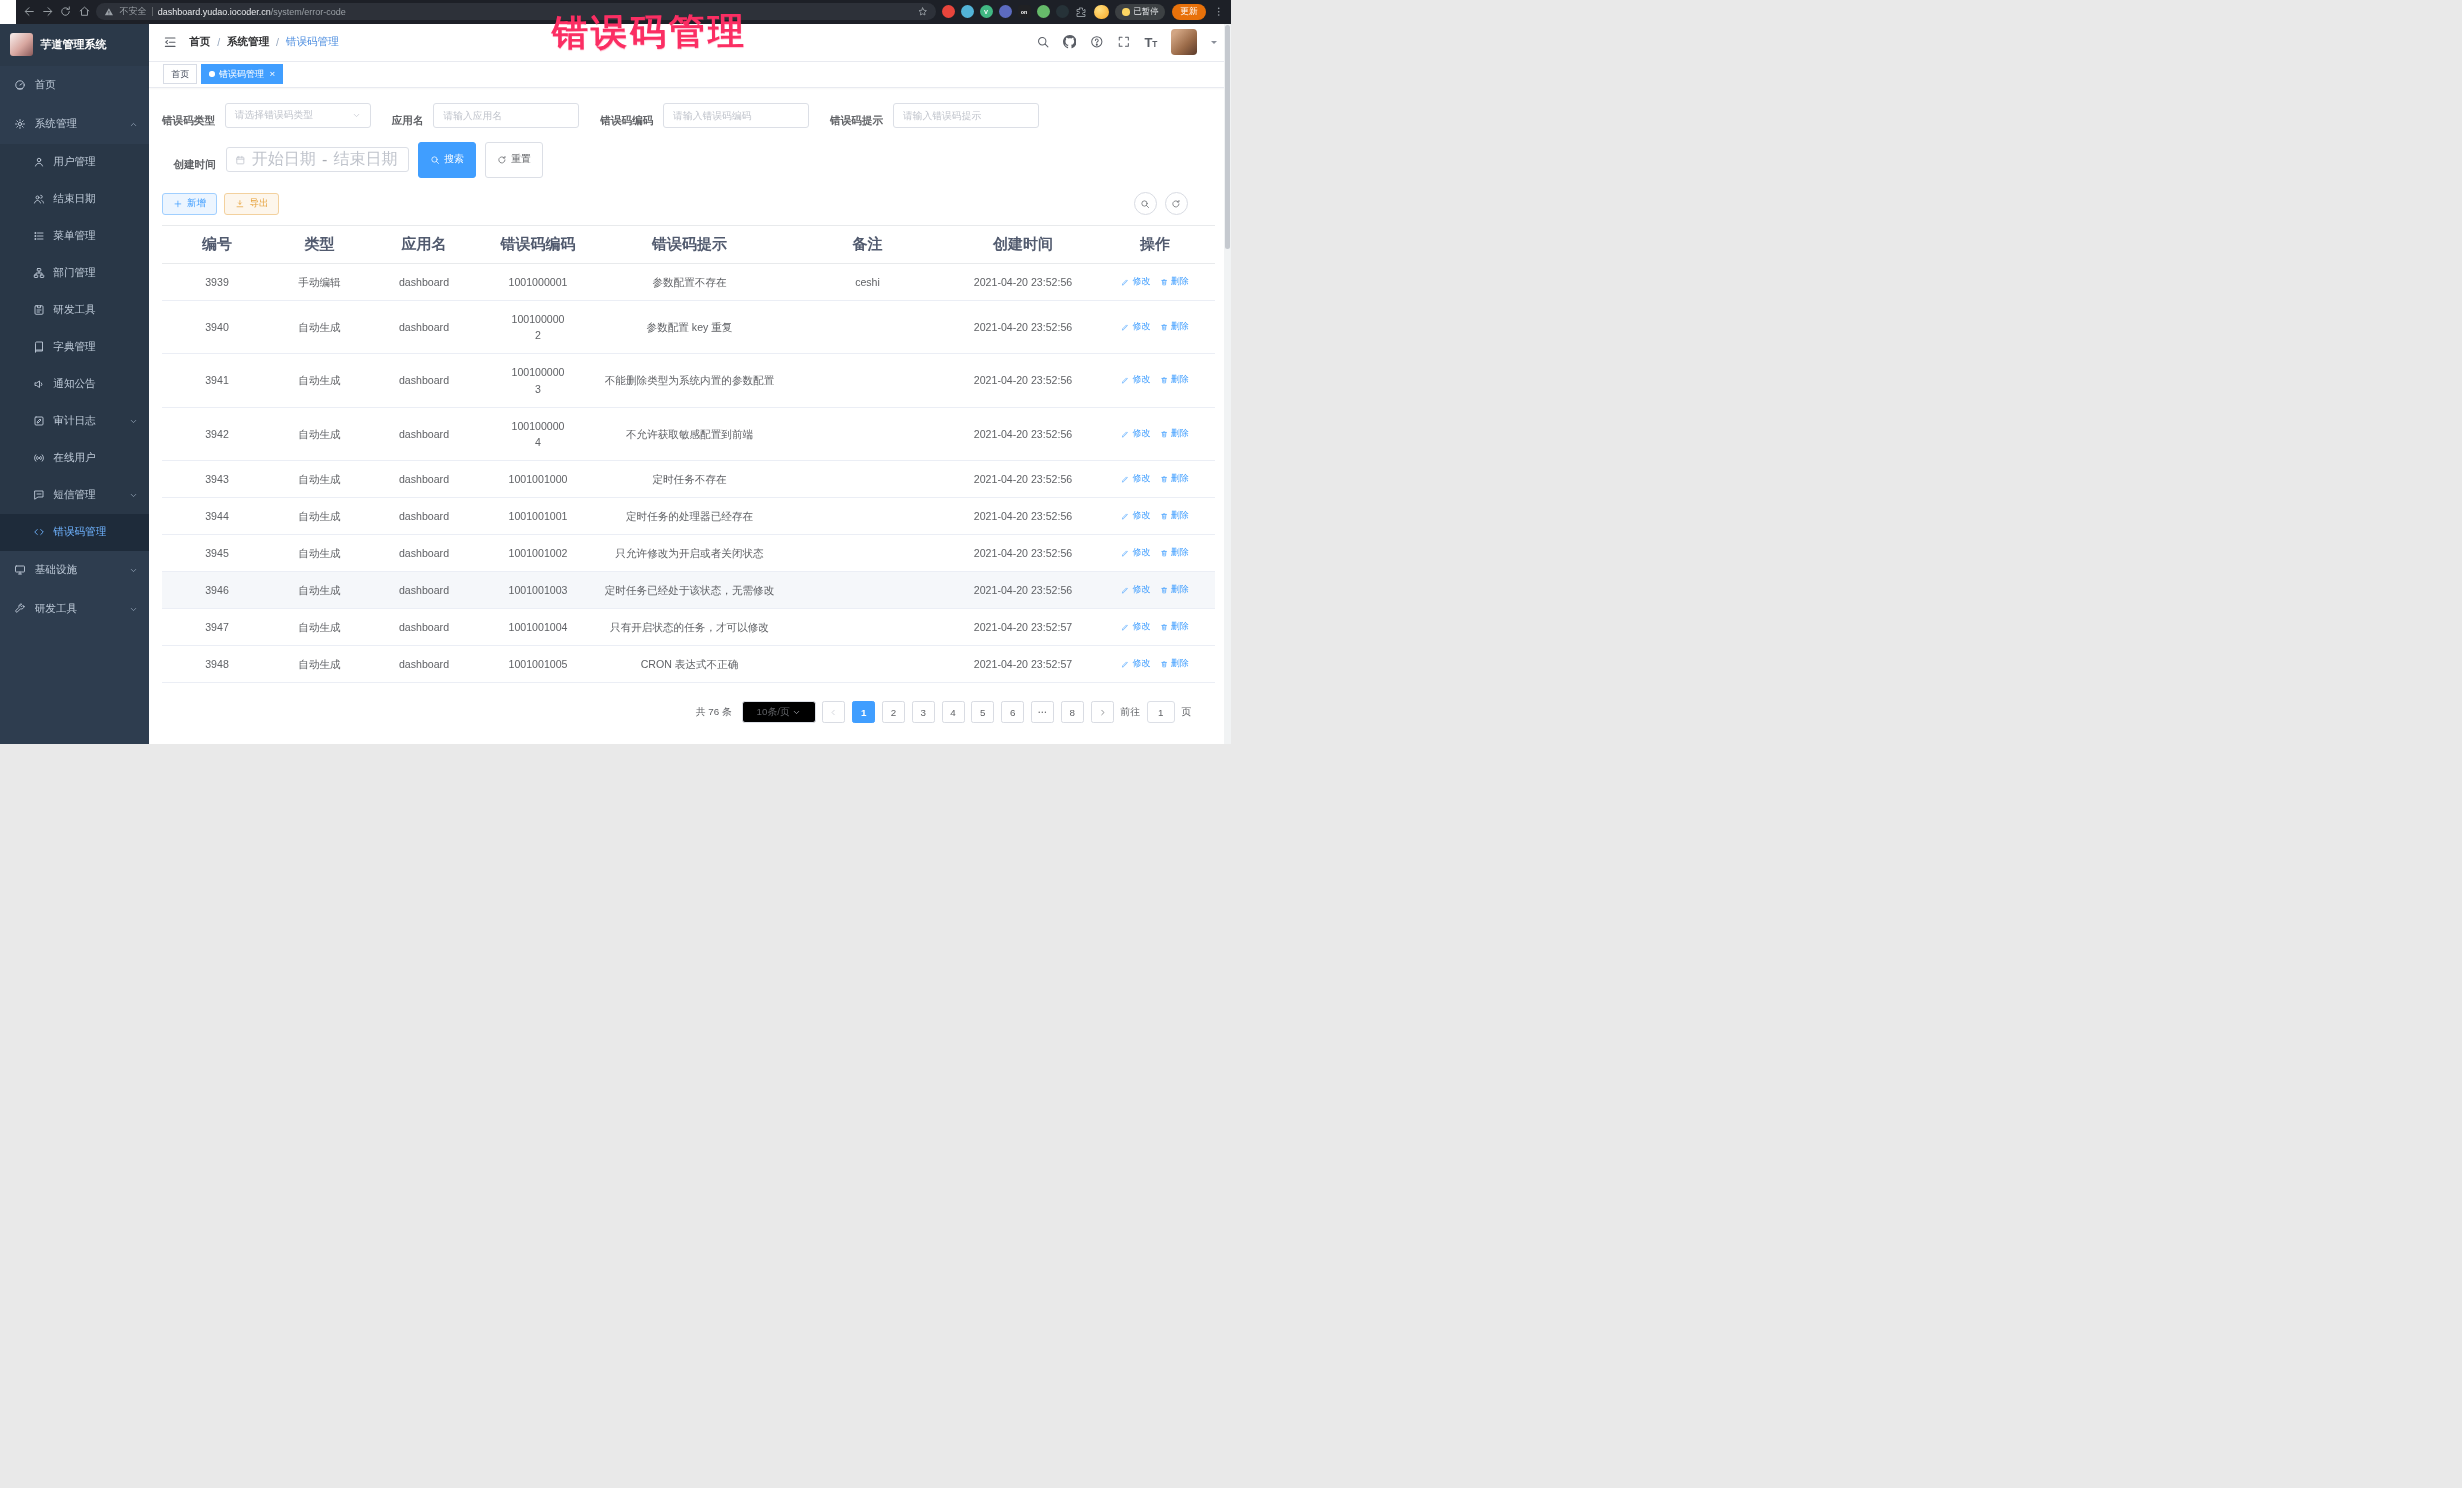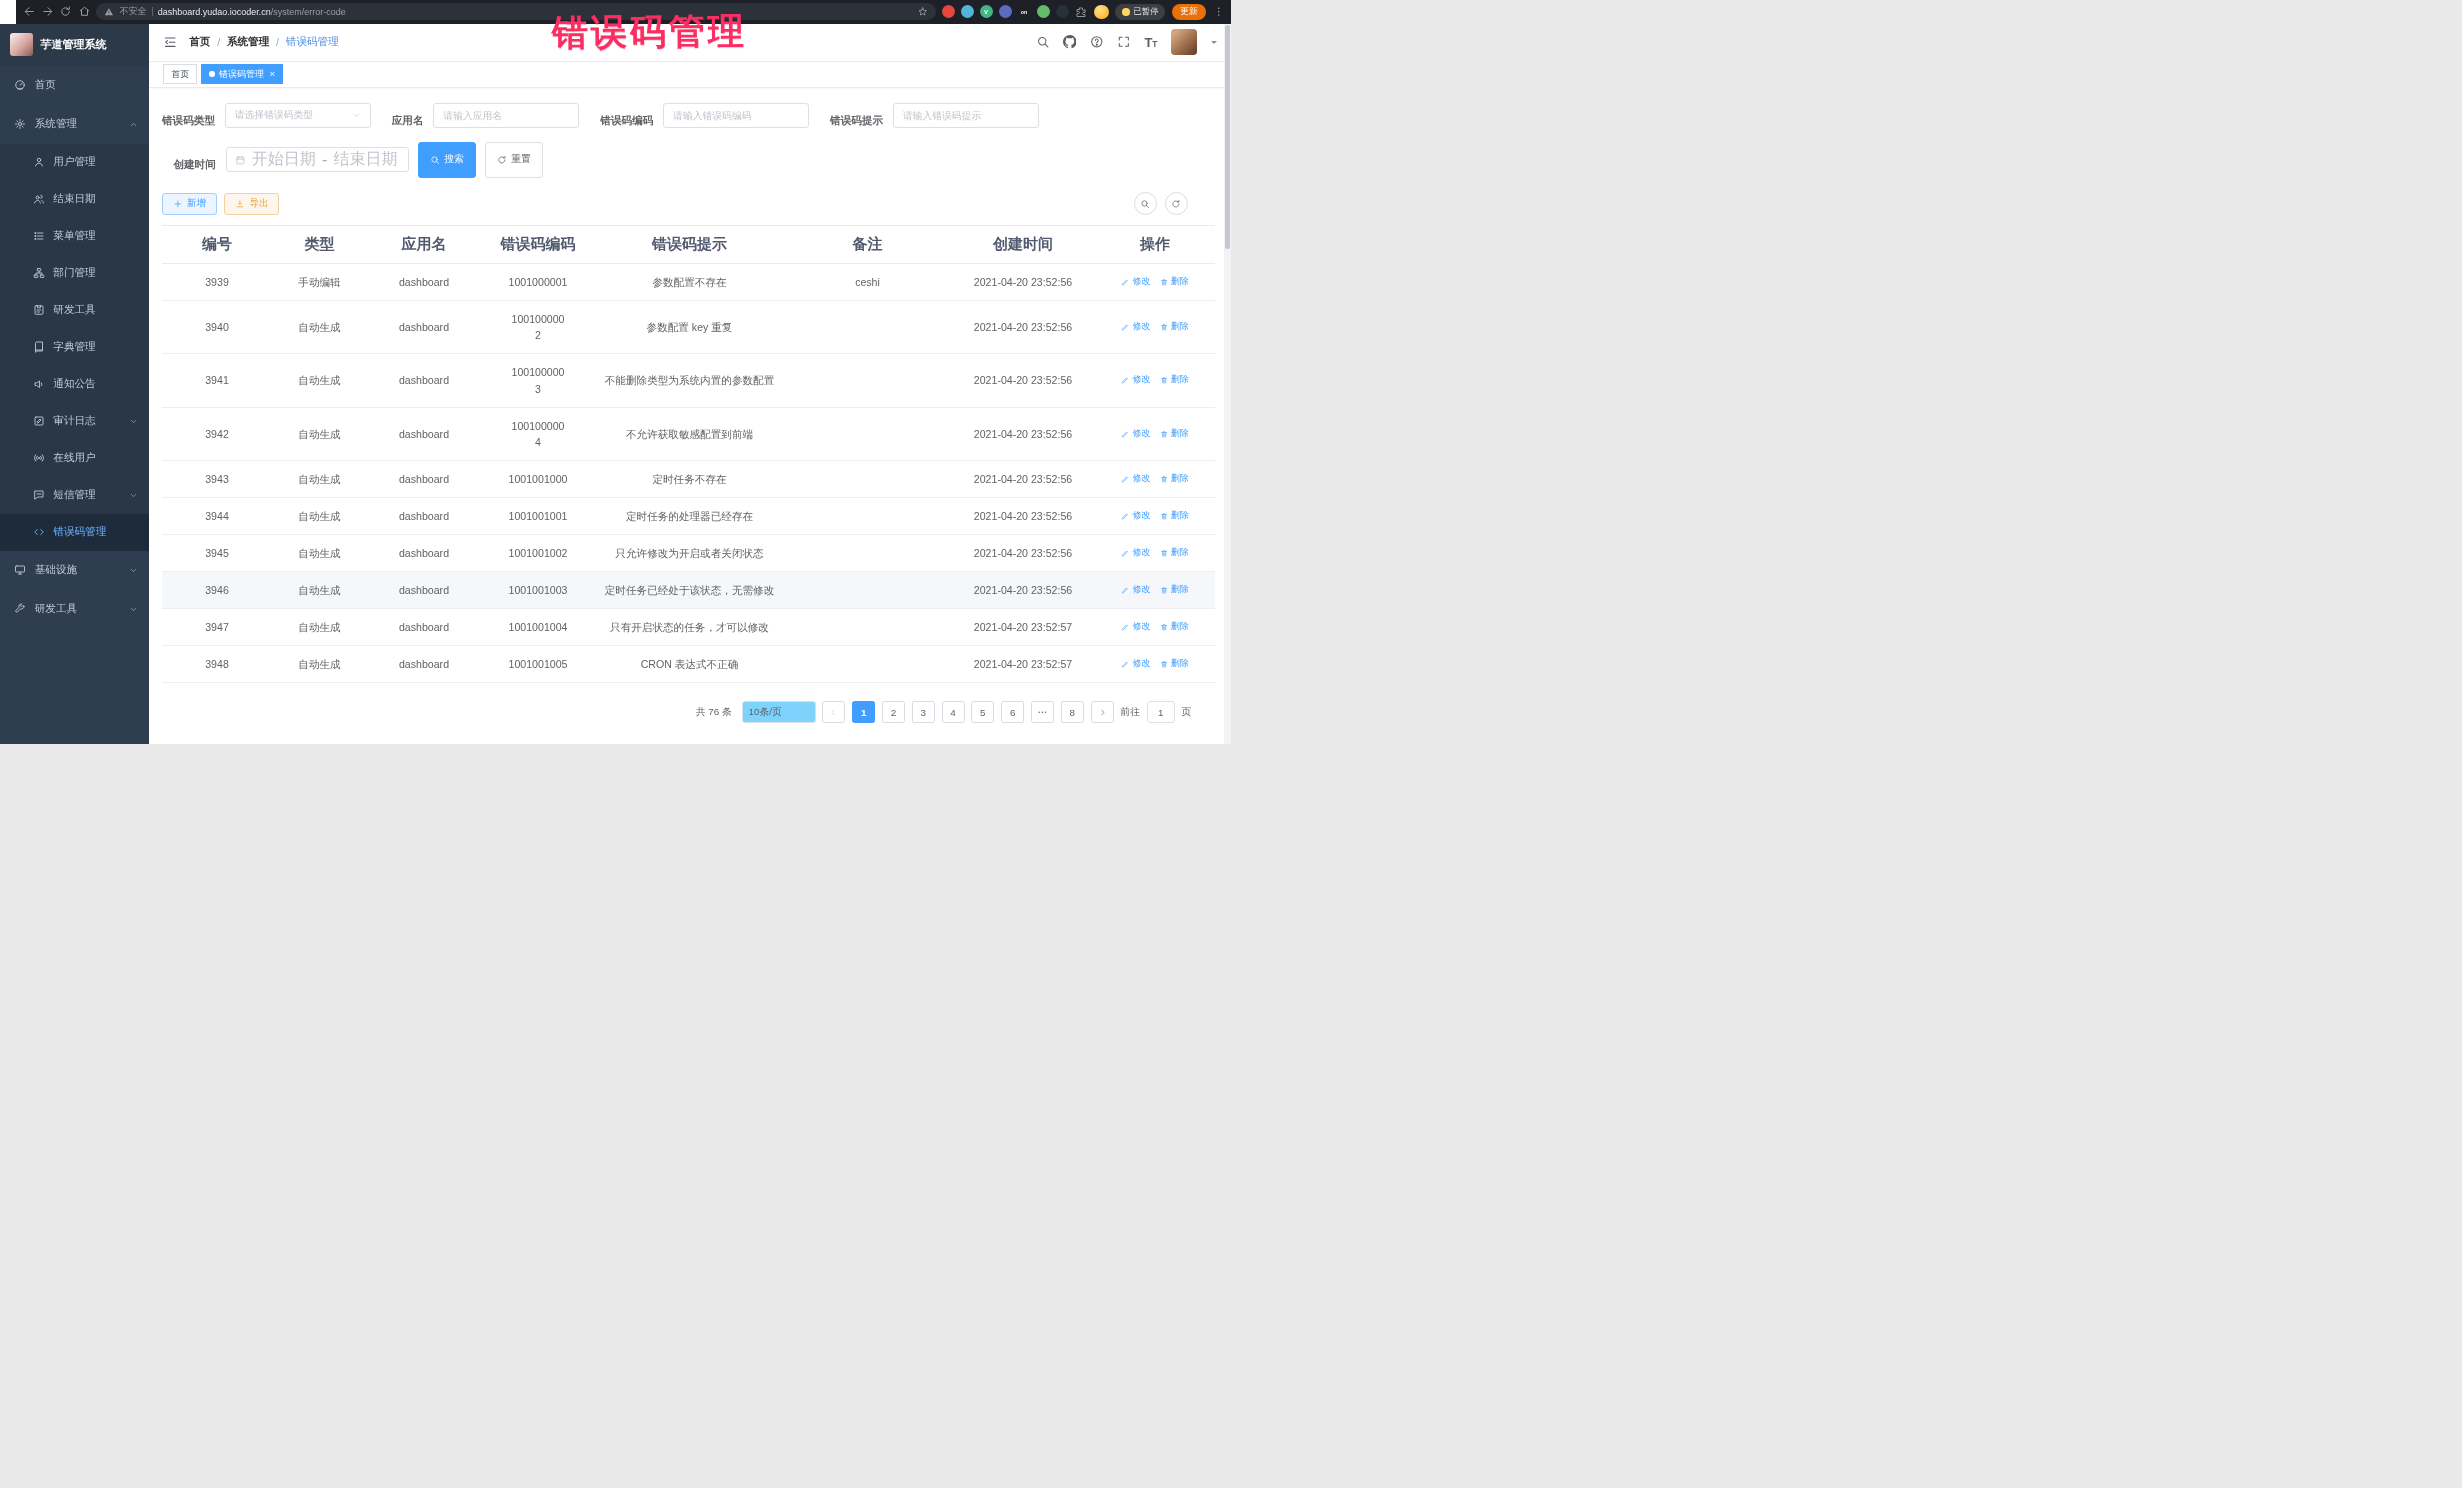--- a/index.html
+++ b/index.html
@@ -99,21 +99,21 @@
   table.grid{width:100%;border-collapse:collapse;table-layout:fixed;font-size:10.6px;color:#606266}
   .grid th{font-weight:700;color:#515a6e;padding:9px 3.8px;border-top:0.8px solid #e8eaec;border-bottom:0.8px solid #e8eaec;text-align:center;font-size:15px}
   .grid td{padding:9.8px 3.8px;border-bottom:0.8px solid #ebeef5;text-align:center;vertical-align:middle;line-height:1.55}
   tr.hl td{background:#f5f7fa}
   .op{color:#409eff;font-size:9px;display:inline-flex;align-items:center;gap:3px;margin:0 4.5px;text-decoration:none;white-space:nowrap}
   .op .i{width:8.3px;height:8.3px}
 
   
   .pagination{display:flex;align-items:center;justify-content:flex-end;gap:6.8px;margin-top:18px;font-size:9.8px;color:#606266;padding-right:23px}
   .pg-total{margin-right:3px}
-  .pg-size{width:74px;height:22px;border:0.8px solid #dcdfe6;border-radius:3px;display:flex;align-items:center;justify-content:space-between;padding:0 6px;font-size:9.8px;color:#606266;background:#7dd3fc}
+  .pg-size{width:74px;height:22px;border:0.8px solid #dcdfe6;border-radius:3px;display:flex;align-items:center;justify-content:space-between;padding:0 14px;font-size:9.8px;color:#606266;background:#000000}
   .pg-btn{min-width:23px;height:22px;border:0.8px solid #d9dce3;border-radius:2.3px;background:#fff;display:inline-flex;align-items:center;justify-content:center;font-size:9.8px;color:#606266;padding:0 3px}
   .pg-btn .i{width:9px;height:9px}
   .pg-btn.prev{color:#c0c4cc}
   .pg-btn.active{background:#409eff;border-color:#409eff;color:#fff;font-weight:bold}
   .pg-pages{display:inline-flex;gap:6.8px}
   .pg-more{min-width:23px;height:22px;border:0.8px solid #d9dce3;border-radius:2.3px;display:inline-flex;align-items:center;justify-content:center;color:#606266;background:#fff}
   .pg-more .i{width:10.6px;height:10.6px}
   .goto-input{width:28px;height:22px;border:0.8px solid #dcdfe6;border-radius:3px;text-align:center;font-size:9.8px;color:#606266;font-family:inherit}
 
   

